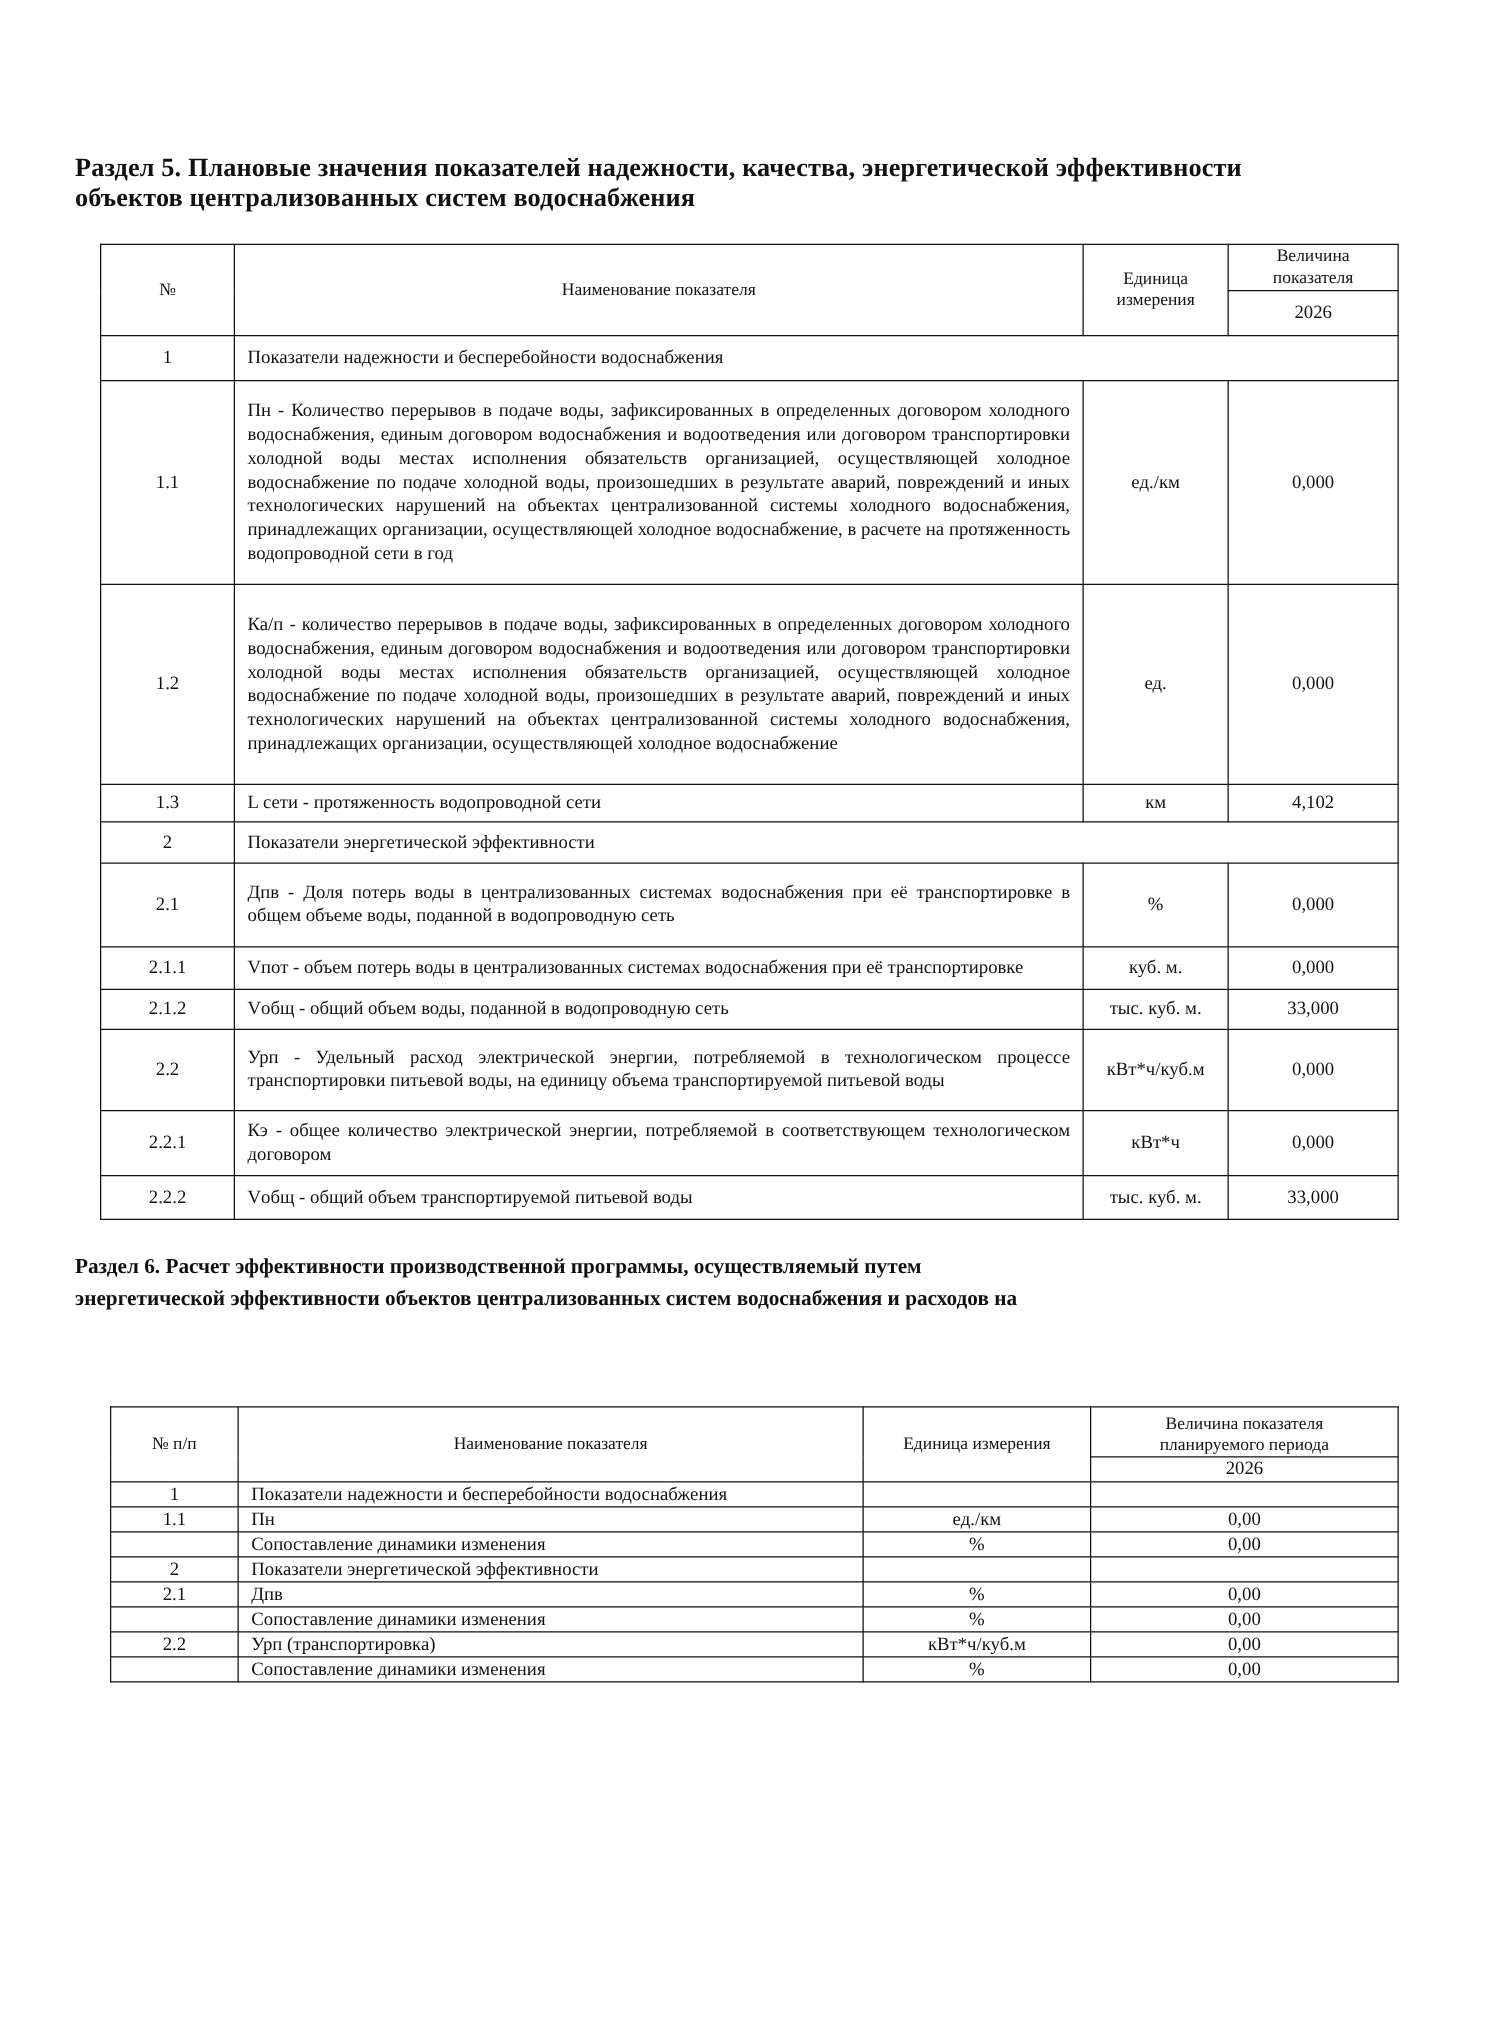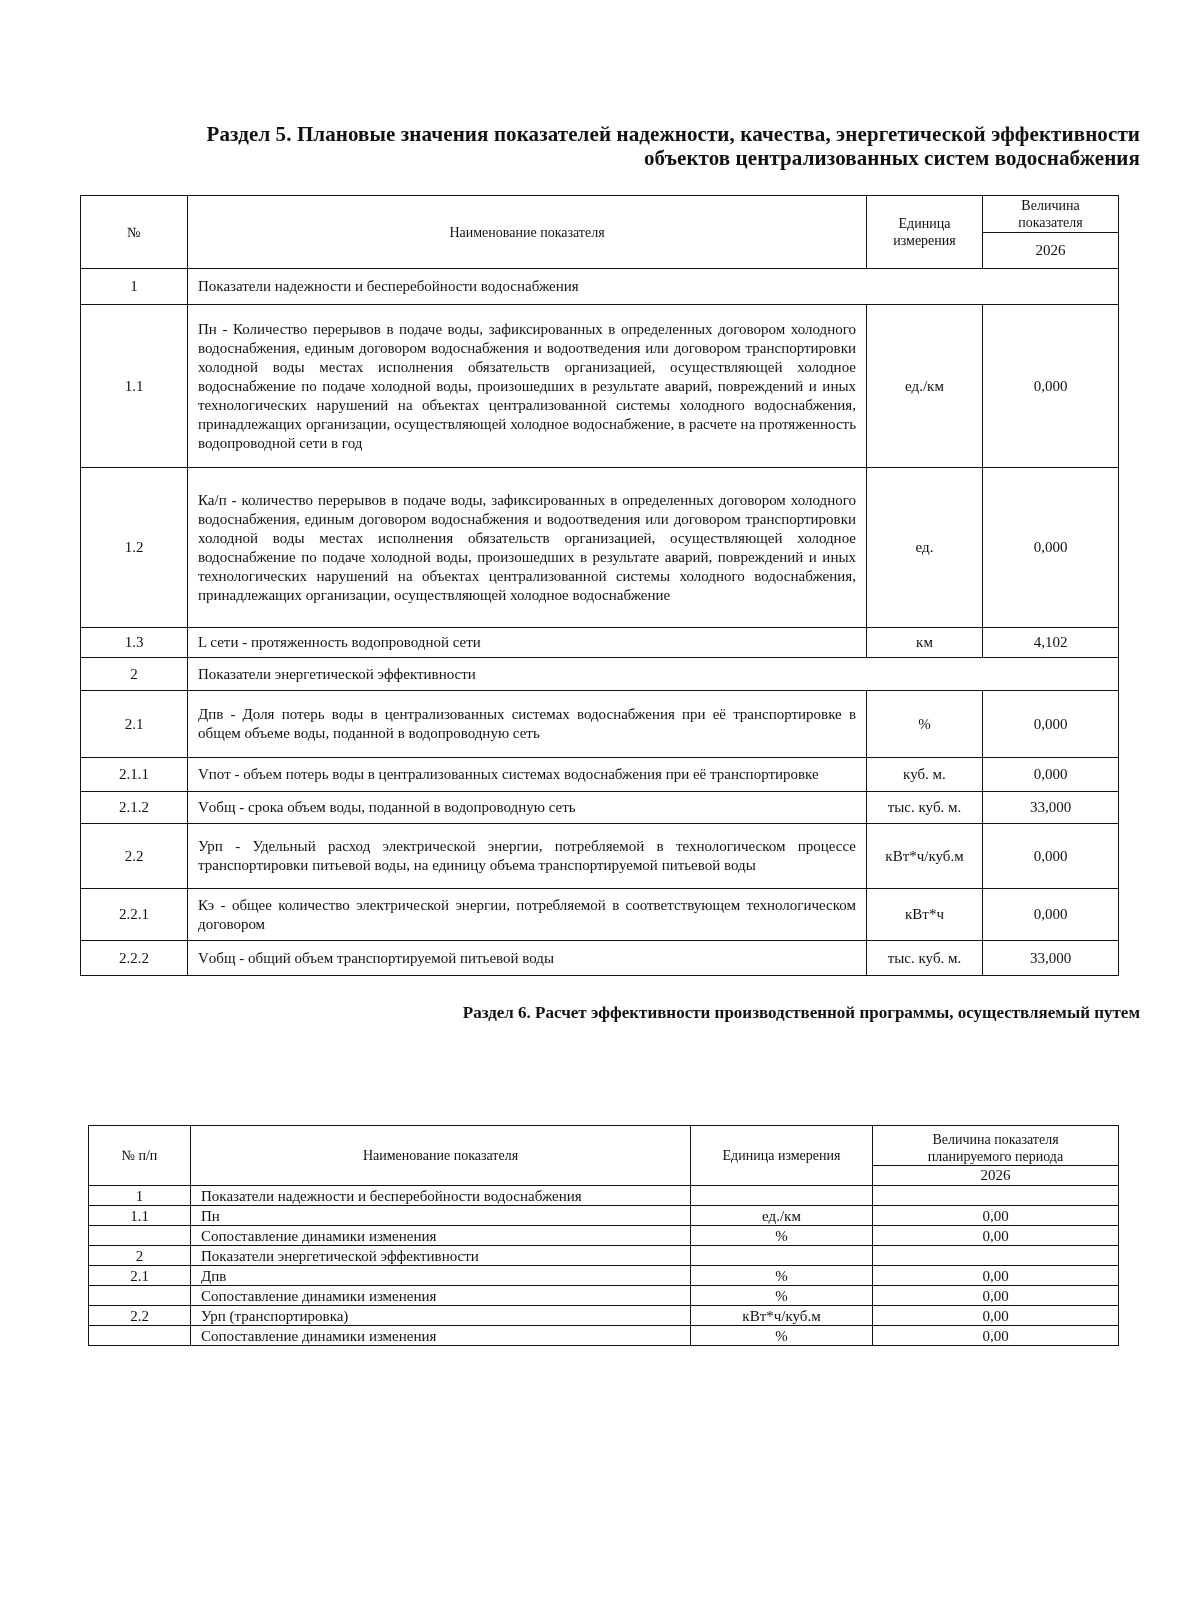--- a/index.html
+++ b/index.html
@@ -1,18 +1,18 @@
 <!DOCTYPE html>
 <html><head>
 <meta charset="utf-8">
 <style>
   html, body { margin: 0; padding: 0; background: #ffffff; }
   body { width: 1200px; height: 1623px; position: relative; overflow: hidden;
          font-family: "Liberation Serif", "DejaVu Serif", serif; color: #111; }
-  .title { position: absolute; left: 60px; width: 1080px; text-align: right;
+  .title { position: absolute; left: 60px; width: 1080px; text-align: left;
            font-weight: bold; line-height: 24px; }
   #t5 { top: 122px; font-size: 21px; letter-spacing: 0.1px; }
   #t6 { top: 1000px; font-size: 17px; line-height: 26px; }
   table { position: absolute; border-collapse: collapse; table-layout: fixed; }
   td, th { border: 1.5px solid #111; padding: 0; font-weight: normal; }
   #tbl5 { left: 80px; top: 195px; width: 1038px; font-size: 15px; }
   #tbl5 td { vertical-align: middle; }
   #tbl5 .num { text-align: center; }
   #tbl5 .name { text-align: justify; padding: 2px 10px 2px 10px; line-height: 19px; }
   #tbl5 .unit, #tbl5 .val { text-align: center; }
@@ -84,21 +84,21 @@
     <td class="val">0,000</td>
   </tr>
   <tr style="height:34px">
     <td class="num">2.1.1</td>
     <td class="name last-line">Vпот - объем потерь воды в централизованных системах водоснабжения при её транспортировке</td>
     <td class="unit">куб. м.</td>
     <td class="val">0,000</td>
   </tr>
   <tr style="height:32px">
     <td class="num">2.1.2</td>
-    <td class="name">Vобщ - срока объем  воды, поданной в водопроводную сеть</td>
+    <td class="name">Vобщ - общий объем  воды, поданной в водопроводную сеть</td>
     <td class="unit">тыс. куб. м.</td>
     <td class="val">33,000</td>
   </tr>
   <tr style="height:65px">
     <td class="num">2.2</td>
     <td class="name last-line">Урп - Удельный расход электрической энергии, потребляемой в технологическом процессе транспортировки питьевой воды, на единицу объема транспортируемой питьевой воды</td>
     <td class="unit">кВт*ч/куб.м</td>
     <td class="val">0,000</td>
   </tr>
   <tr style="height:52px">
@@ -111,20 +111,21 @@
     <td class="num">2.2.2</td>
     <td class="name">Vобщ - общий объем  транспортируемой питьевой воды</td>
     <td class="unit">тыс. куб. м.</td>
     <td class="val">33,000</td>
   </tr>
 </tbody>
   </table>
 
 <div id="t6" class="title">
   <div>Раздел 6.  Расчет эффективности производственной программы, осуществляемый путем</div>
+  <div>энергетической эффективности объектов централизованных систем водоснабжения и расходов на</div>
 </div>
 
 <table id="tbl6">
   <colgroup>
     <col style="width:102px">
       <col style="width:500px">
       <col style="width:182px">
       <col style="width:246px">
   </colgroup>
   <tbody>

